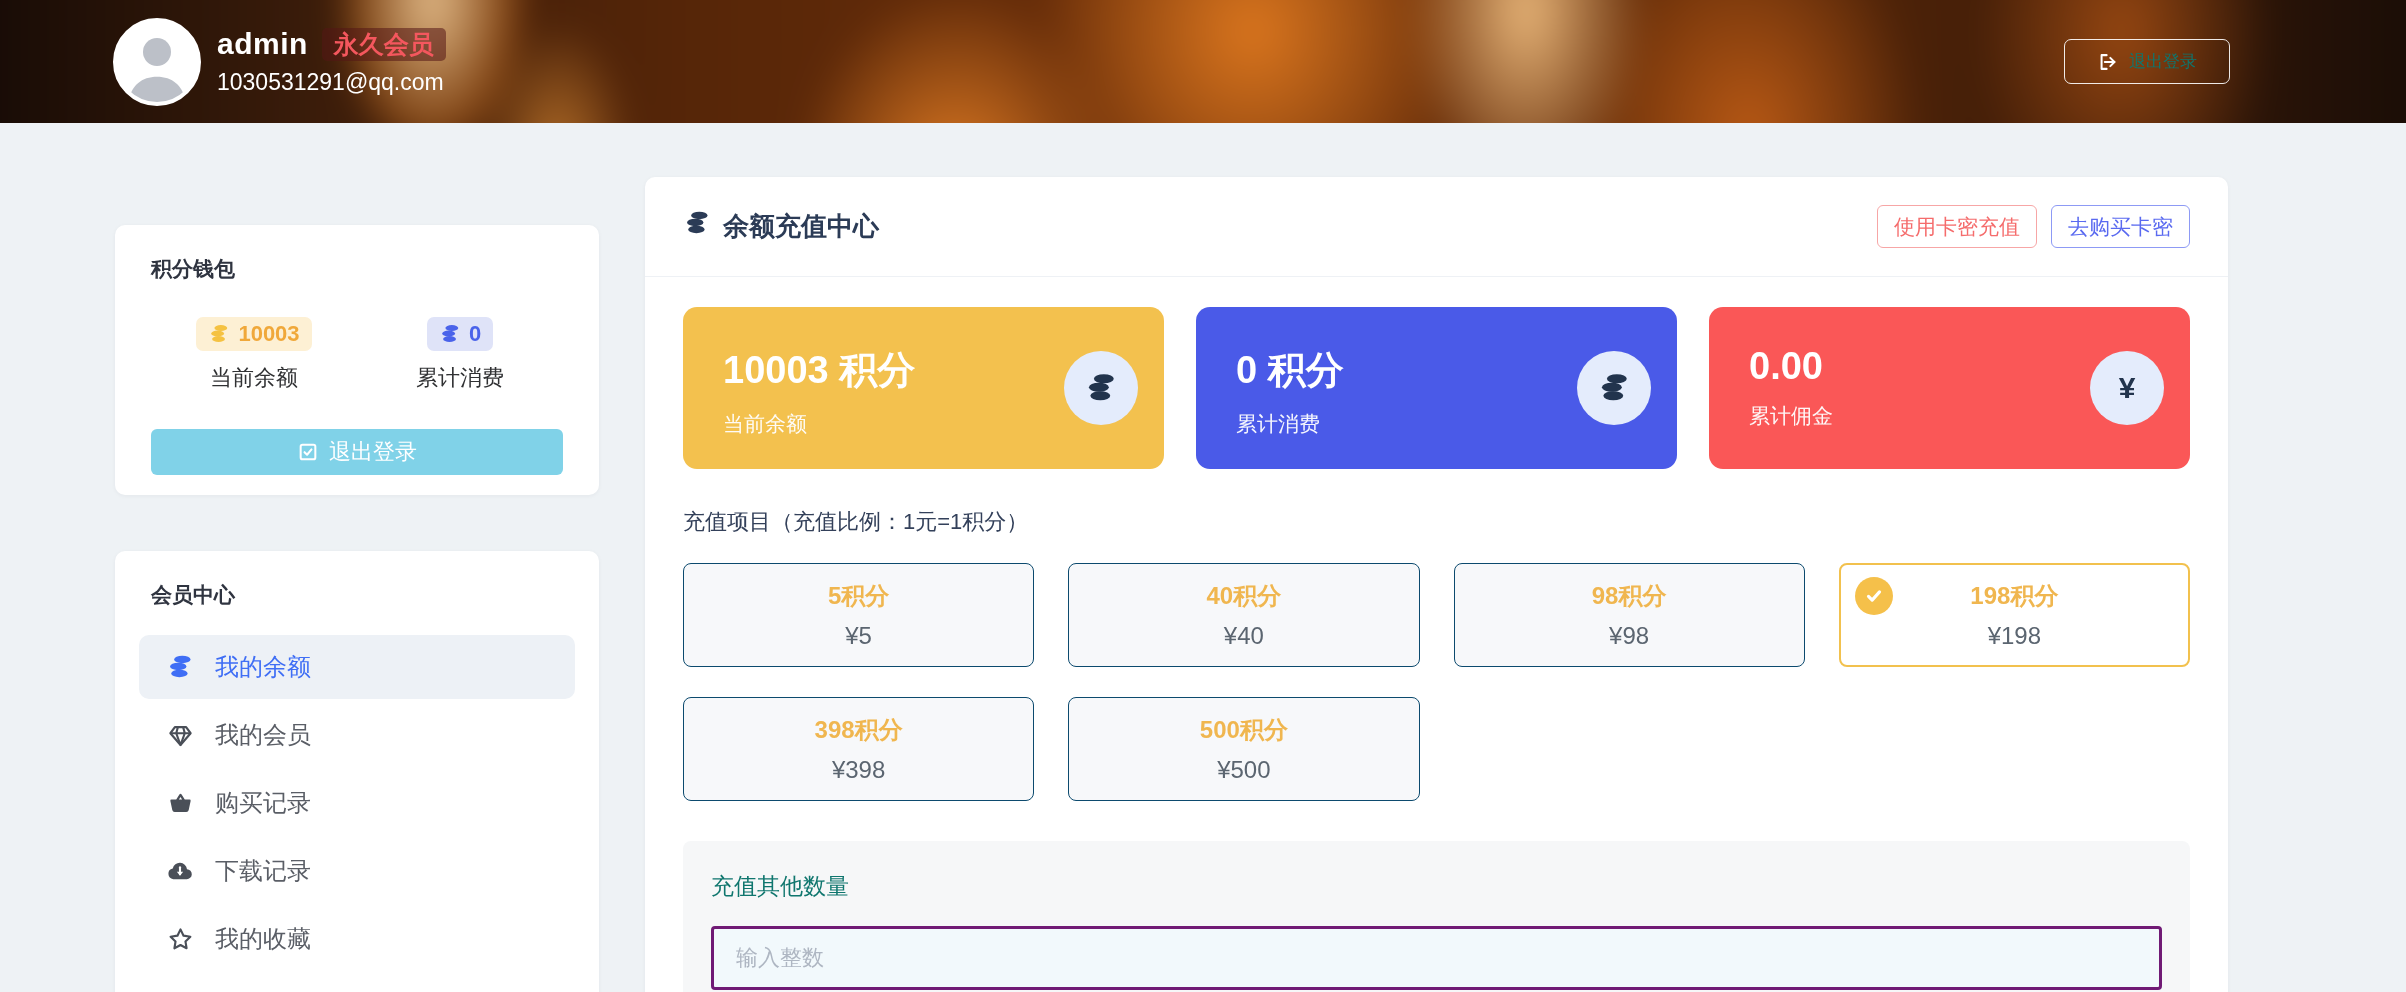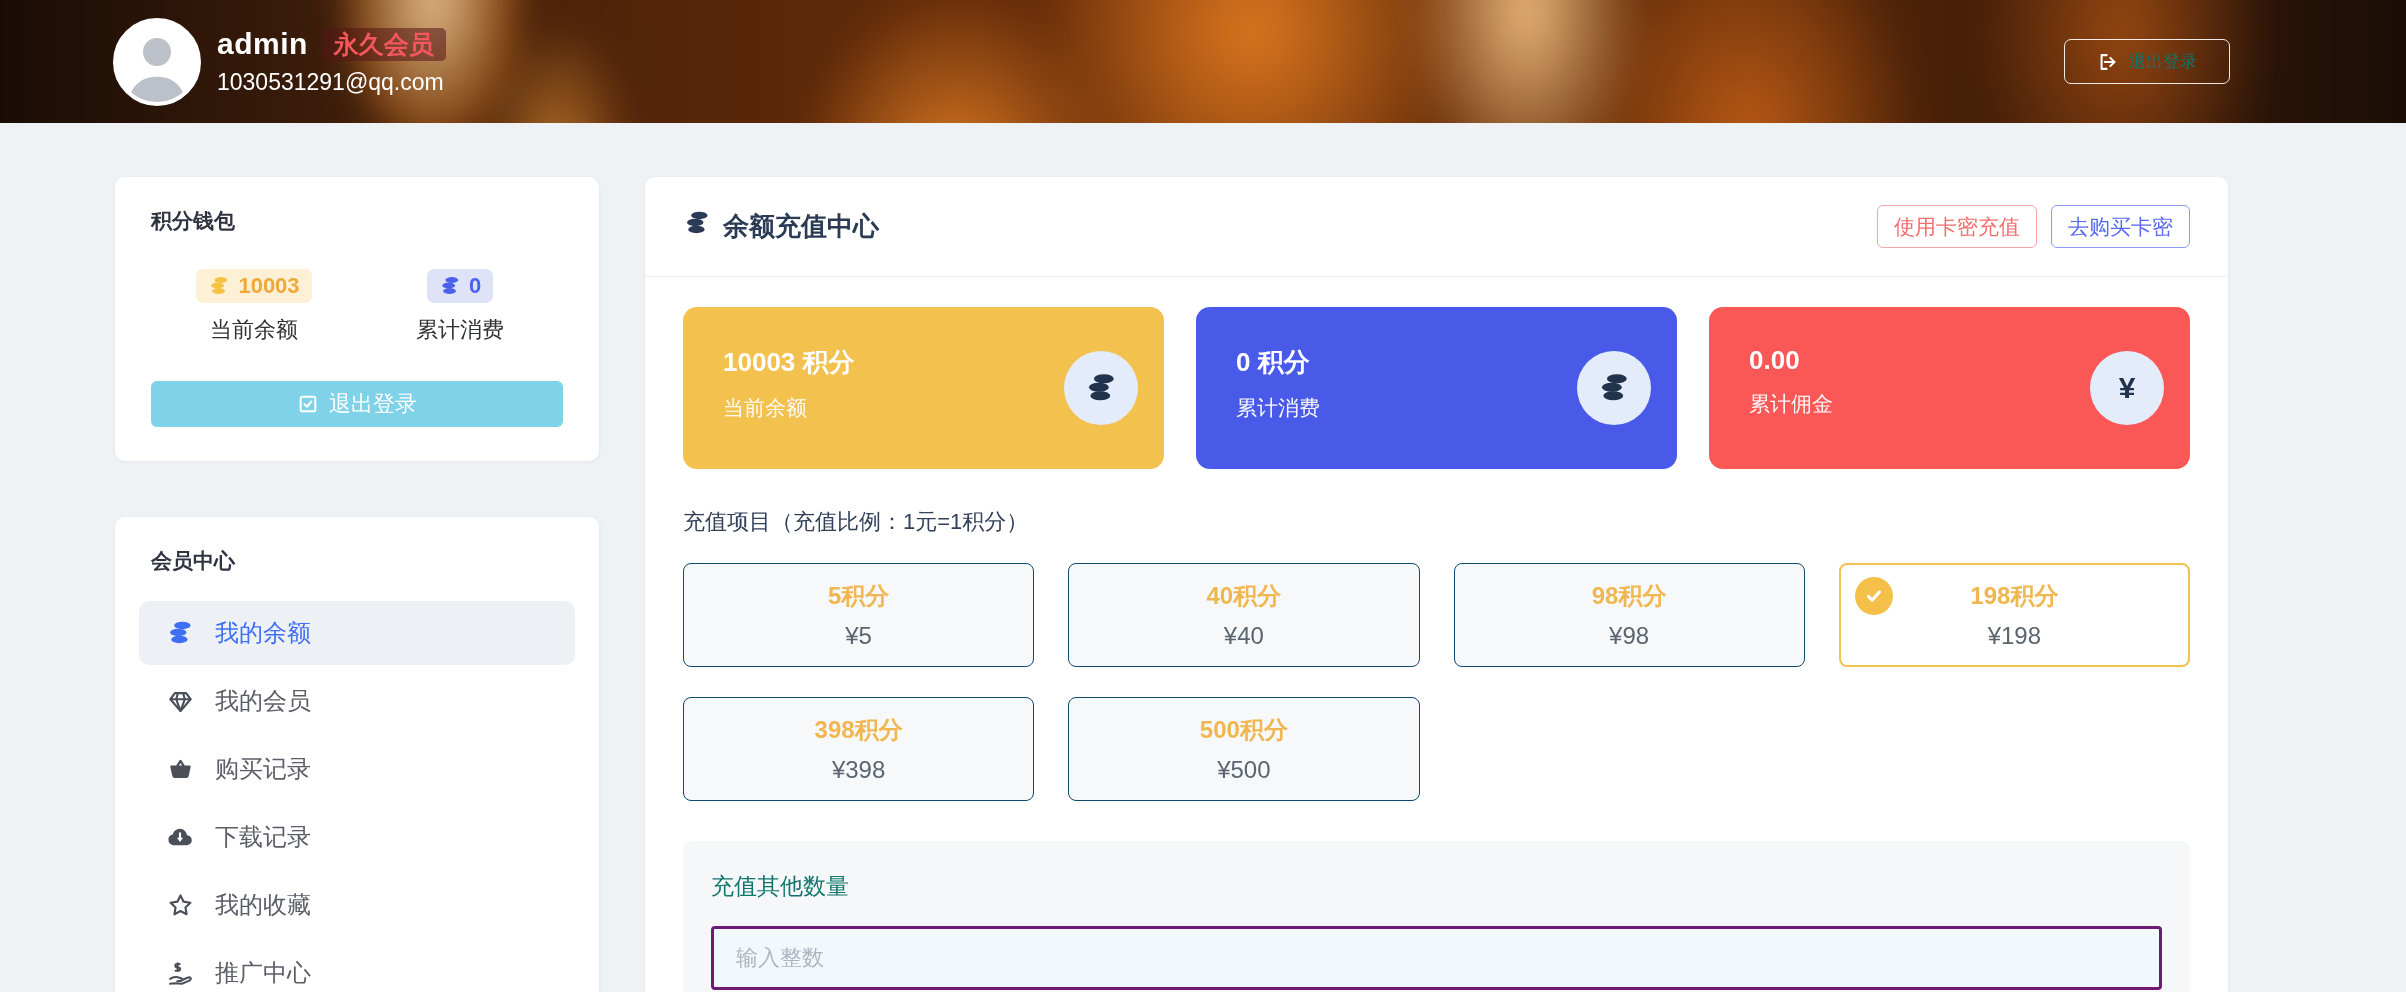--- a/index.html
+++ b/index.html
@@ -50,21 +50,21 @@
   }
   
   .content { display:flex; gap:46px; padding:54px 178px 0 115px; align-items:flex-start; }
   .card {
     background:#fff; border-radius:10px;
     box-shadow:0 1px 4px rgba(30,40,60,.05);
   }
   aside { width:484px; flex:0 0 auto; display:flex; flex-direction:column; gap:56px; }
   .card-title { font-size:21px; font-weight:bold; color:#2f3440; }
   
-  .wallet { padding:30px 36px 34px; }
+  .wallet { padding:30px 36px 20px;margin-top:48px; }
   .wallet-stats { display:flex; margin:34px 0 36px; }
   .wallet-stat { flex:1; text-align:center; }
   .pill {
     display:inline-flex; align-items:center; gap:8px; border-radius:7px;
     padding:6px 12px; font-size:22px; font-weight:bold; line-height:1;
   }
   .pill-gold { background:#fdf0d4; color:#f0a83a; }
   .pill-gold .ic { color:#f5c242; }
   .pill-blue { background:#dfe3f8; color:#4a63ea; }
   .pill-blue .ic { color:#4a63ea; }
@@ -100,21 +100,21 @@
   }
   .btn-red  { color:#f56c6c; border:1px solid #f7a6a6; }
   .btn-blue { color:#5a6af0; border:1px solid #8d9af5; }
   .panel-body { padding:30px 38px 40px; }
   
   .stat-cards { display:flex; gap:32px; }
   .stat-card {
     flex:1; height:162px; border-radius:14px; color:#fff; position:relative;
     padding:38px 40px; overflow:hidden;
   }
-  .stat-card .value { font-size:26px; font-weight:bold; }
+  .stat-card .value { font-size:38px; font-weight:bold; }
   .stat-card .label { font-size:21px; margin-top:14px; opacity:.95; }
   .stat-card .bubble {
     position:absolute; right:26px; top:50%; transform:translateY(-50%);
     width:74px; height:74px; border-radius:50%; background:#e4ecfc; color:#22344d;
     display:flex; align-items:center; justify-content:center; font-size:30px; font-weight:bold;
   }
   .sc-gold { background:#f3c14e; }
   .sc-blue { background:#4a5ae8; }
   .sc-red  { background:#fa5757; }
   

